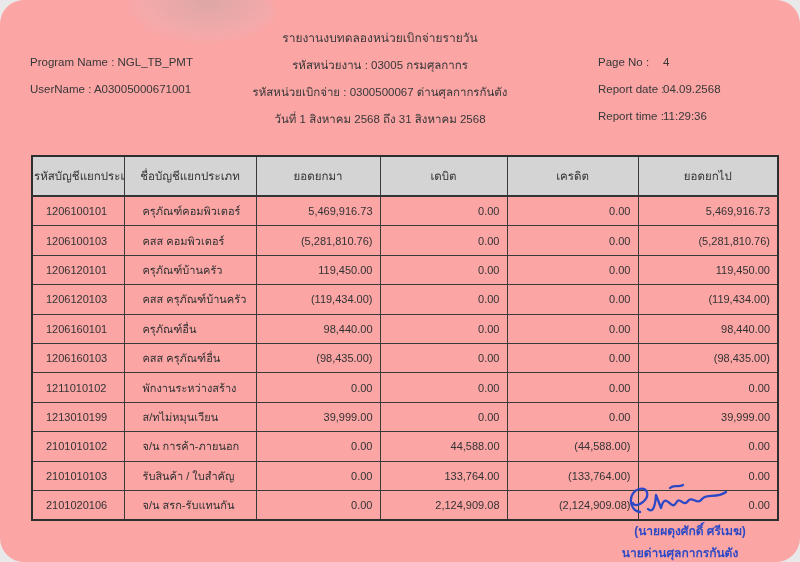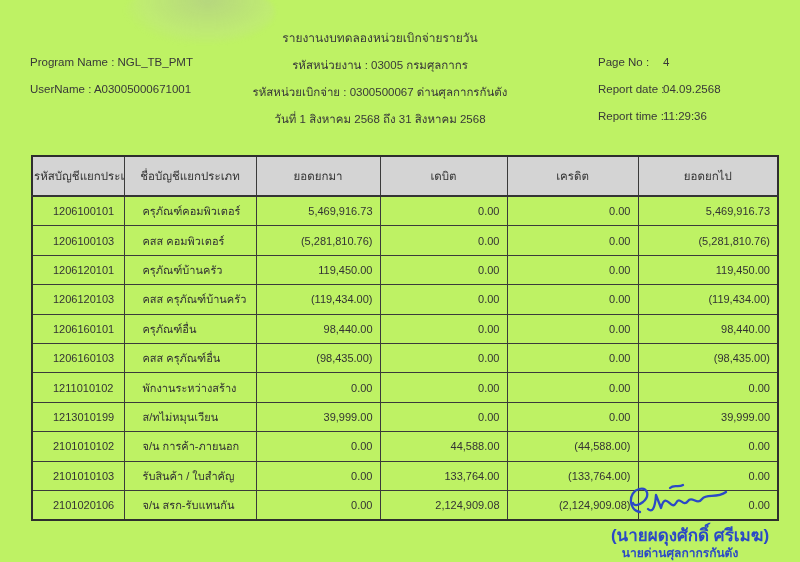--- a/index.html
+++ b/index.html
@@ -1,19 +1,19 @@
 <!DOCTYPE html>
 <html><head>
 <meta charset="utf-8">
 <style>
   html,body{margin:0;padding:0;background:#e9e9e9;}
   .page{
-    position:relative;width:800px;height:562px;background:#bef264;
+    position:relative;width:800px;height:562px;background:#fca5a5;
     font-family:"Liberation Sans","DejaVu Sans",sans-serif;
-    color:#383838;overflow:hidden;
+    color:#383838;overflow:hidden;border-radius:24px;
   }
   .smudge{
     position:absolute;left:125px;top:-18px;width:150px;height:62px;
     background:radial-gradient(ellipse at 55% 30%, rgba(170,170,170,0.38), rgba(200,200,200,0.15) 55%, transparent 75%);
     border-radius:50%;
     filter:blur(2px);
   }
   .hdr-line{position:absolute;font-size:11.5px;white-space:nowrap;}
   .hdr-center{left:200px;width:360px;text-align:center;}
   .hdr-left{left:30px;}
@@ -31,28 +31,28 @@
   }
   table.report th, table.report td{
     border:1px solid #3a3a3a;overflow:hidden;white-space:nowrap;
   }
   table.report thead th{
     background:#d4d4d4;font-weight:normal;text-align:center;
     height:36px;font-size:11.5px;border-bottom:2px solid #343434;
   }
   table.report{border:2px solid #2e2e2e;}
   table.report tbody td{height:26.4px;}
-  td.code{text-align:left;padding-left:20px;}
+  td.code{text-align:left;padding-left:13px;}
   td.name{text-align:left;padding-left:18px;}
   td.num{text-align:right;padding-right:7px;}
 
   .sig-wrap{position:absolute;left:590px;top:480px;width:200px;}
   .sig-svg{position:absolute;left:36px;top:2px;}
   .sig-name{position:absolute;left:10px;top:41px;width:180px;text-align:center;
-    font-size:17px;font-weight:bold;white-space:nowrap;}
+    font-size:12px;font-weight:bold;white-space:nowrap;}
   .sig-pos{position:absolute;left:0px;top:63px;width:180px;text-align:center;
     font-size:12px;font-weight:bold;white-space:nowrap;}
 </style>
 </head>
 <body>
 
 <div class="page">
 
   <div class="smudge"></div>
 

